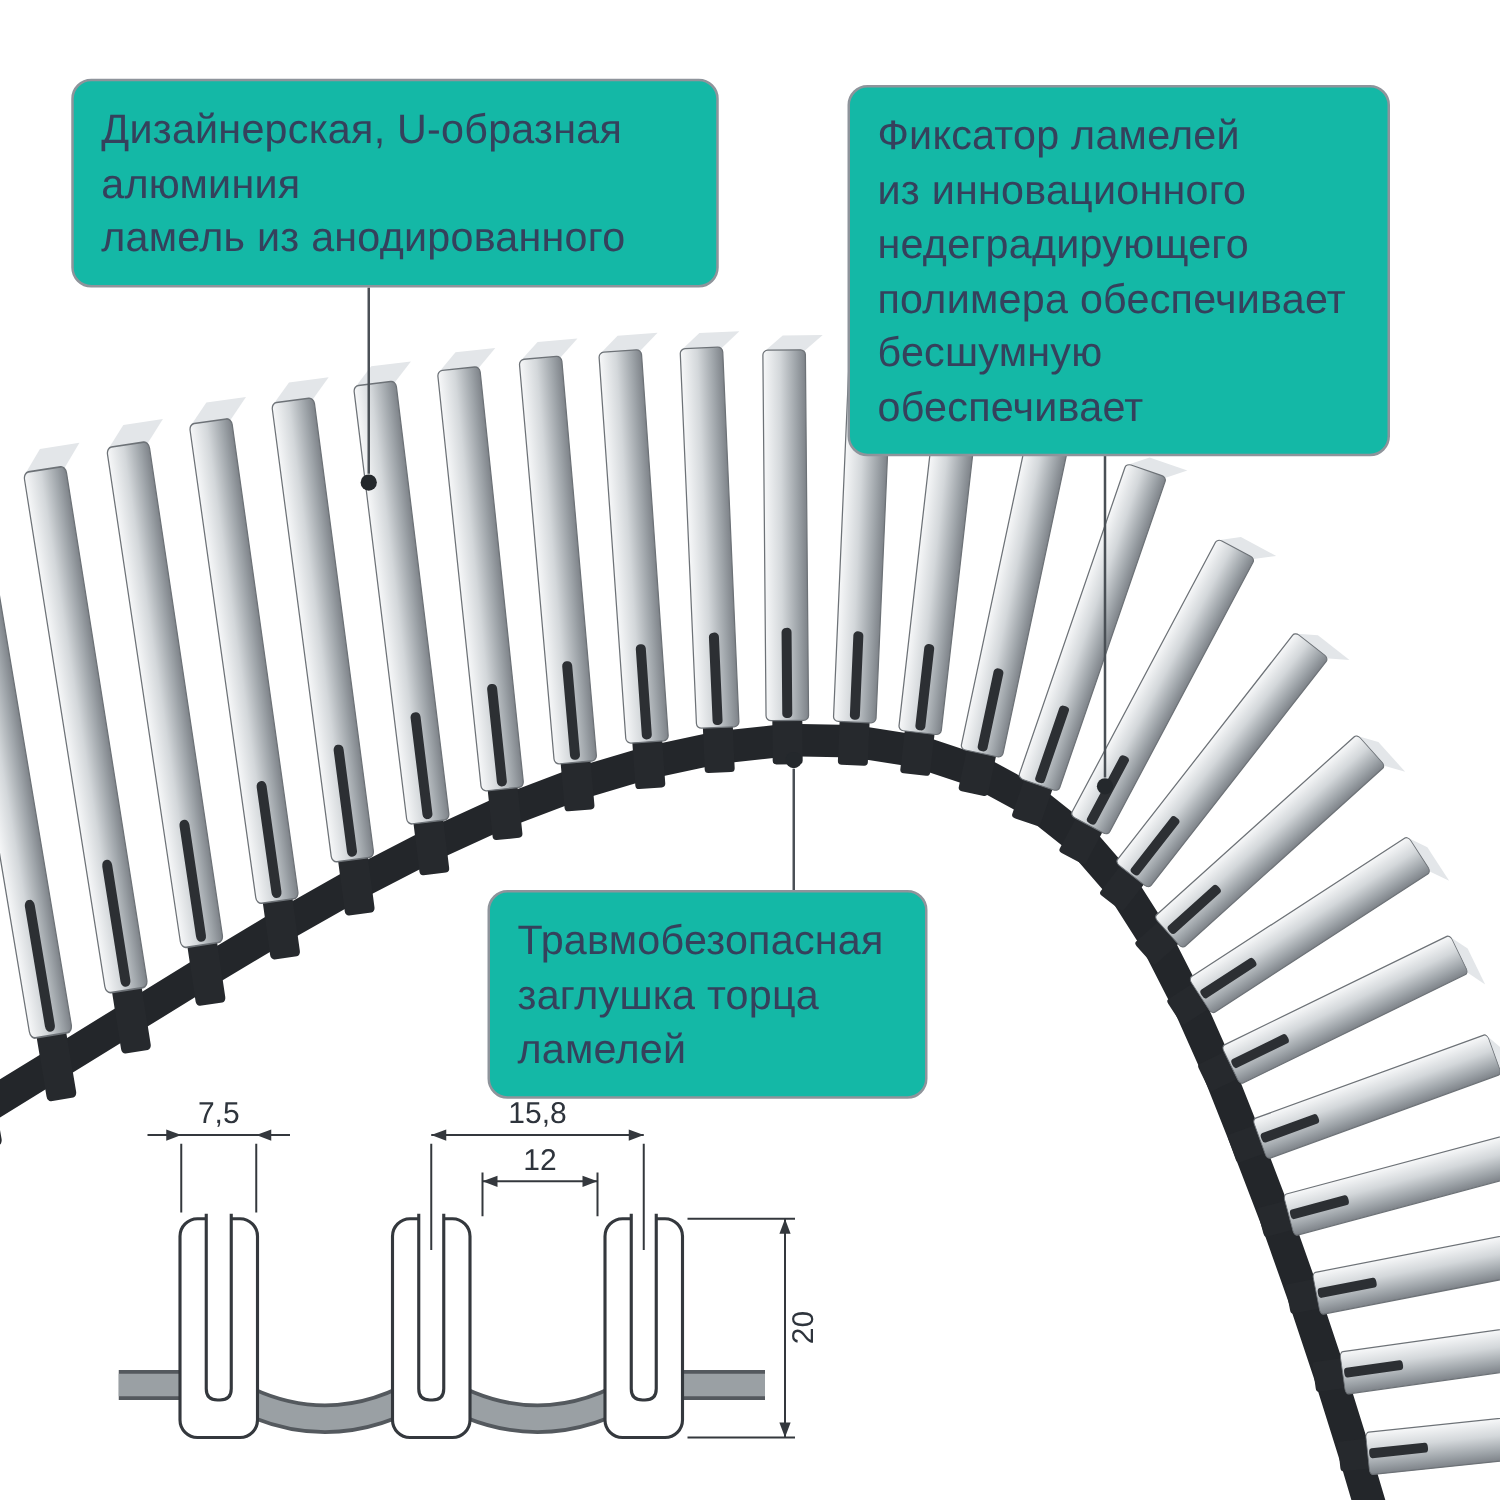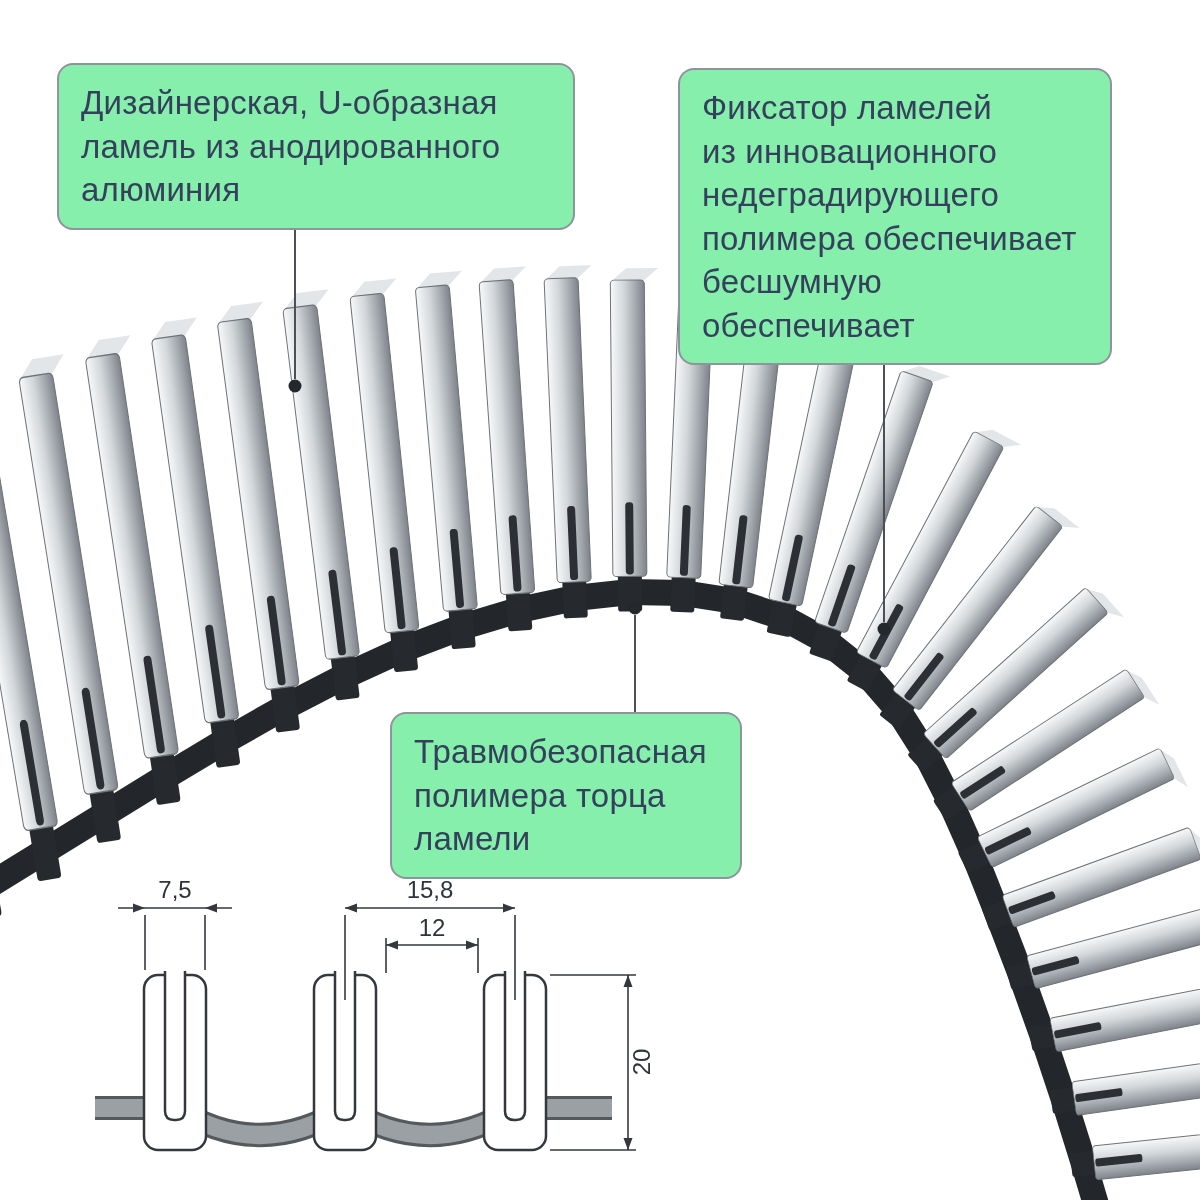--- a/index.html
+++ b/index.html
@@ -15,21 +15,21 @@
     font-family: "Liberation Sans", sans-serif;
   }
   svg.layer {
     position: absolute;
     left: 0;
     top: 0;
   }
   .callout {
     position: absolute;
     box-sizing: border-box;
-    background: #86efac;
+    background: #14b8a6;
     border: 2px solid #8e949b;
     border-radius: 16px;
     padding: 16px 22px;
     color: #35415c;
     font-size: 33px;
     line-height: 1.32;
     letter-spacing: 0.2px;
   }
   .callout span { display: block; }
   #callout-lamella  { left: 57px;  top: 63px;  width: 518px; }
@@ -287,28 +287,28 @@
   </g>
   <g fill="#24282c" stroke="none">
     <circle cx="295" cy="386" r="6.5"></circle>
     <circle cx="884" cy="629" r="6.5"></circle>
     <circle cx="635" cy="608" r="6.5"></circle>
   </g>
 </svg>
 
 <div class="callout" id="callout-lamella">
   <span>Дизайнерская, U-образная</span>
+  <span>алюминия</span>
   <span>ламель из анодированного</span>
-  <span>алюминия</span>
 </div>
 
 <div class="callout" id="callout-fixator">
   <span>Фиксатор ламелей</span>
   <span>из инновационного</span>
   <span>недеградирующего</span>
   <span>полимера обеспечивает</span>
   <span>бесшумную обеспечивает</span>
 </div>
 
 <div class="callout" id="callout-endcap">
   <span>Травмобезопасная</span>
-  <span>полимера торца ламели</span>
+  <span>заглушка торца ламелей</span>
 </div>
 
 </body></html>

